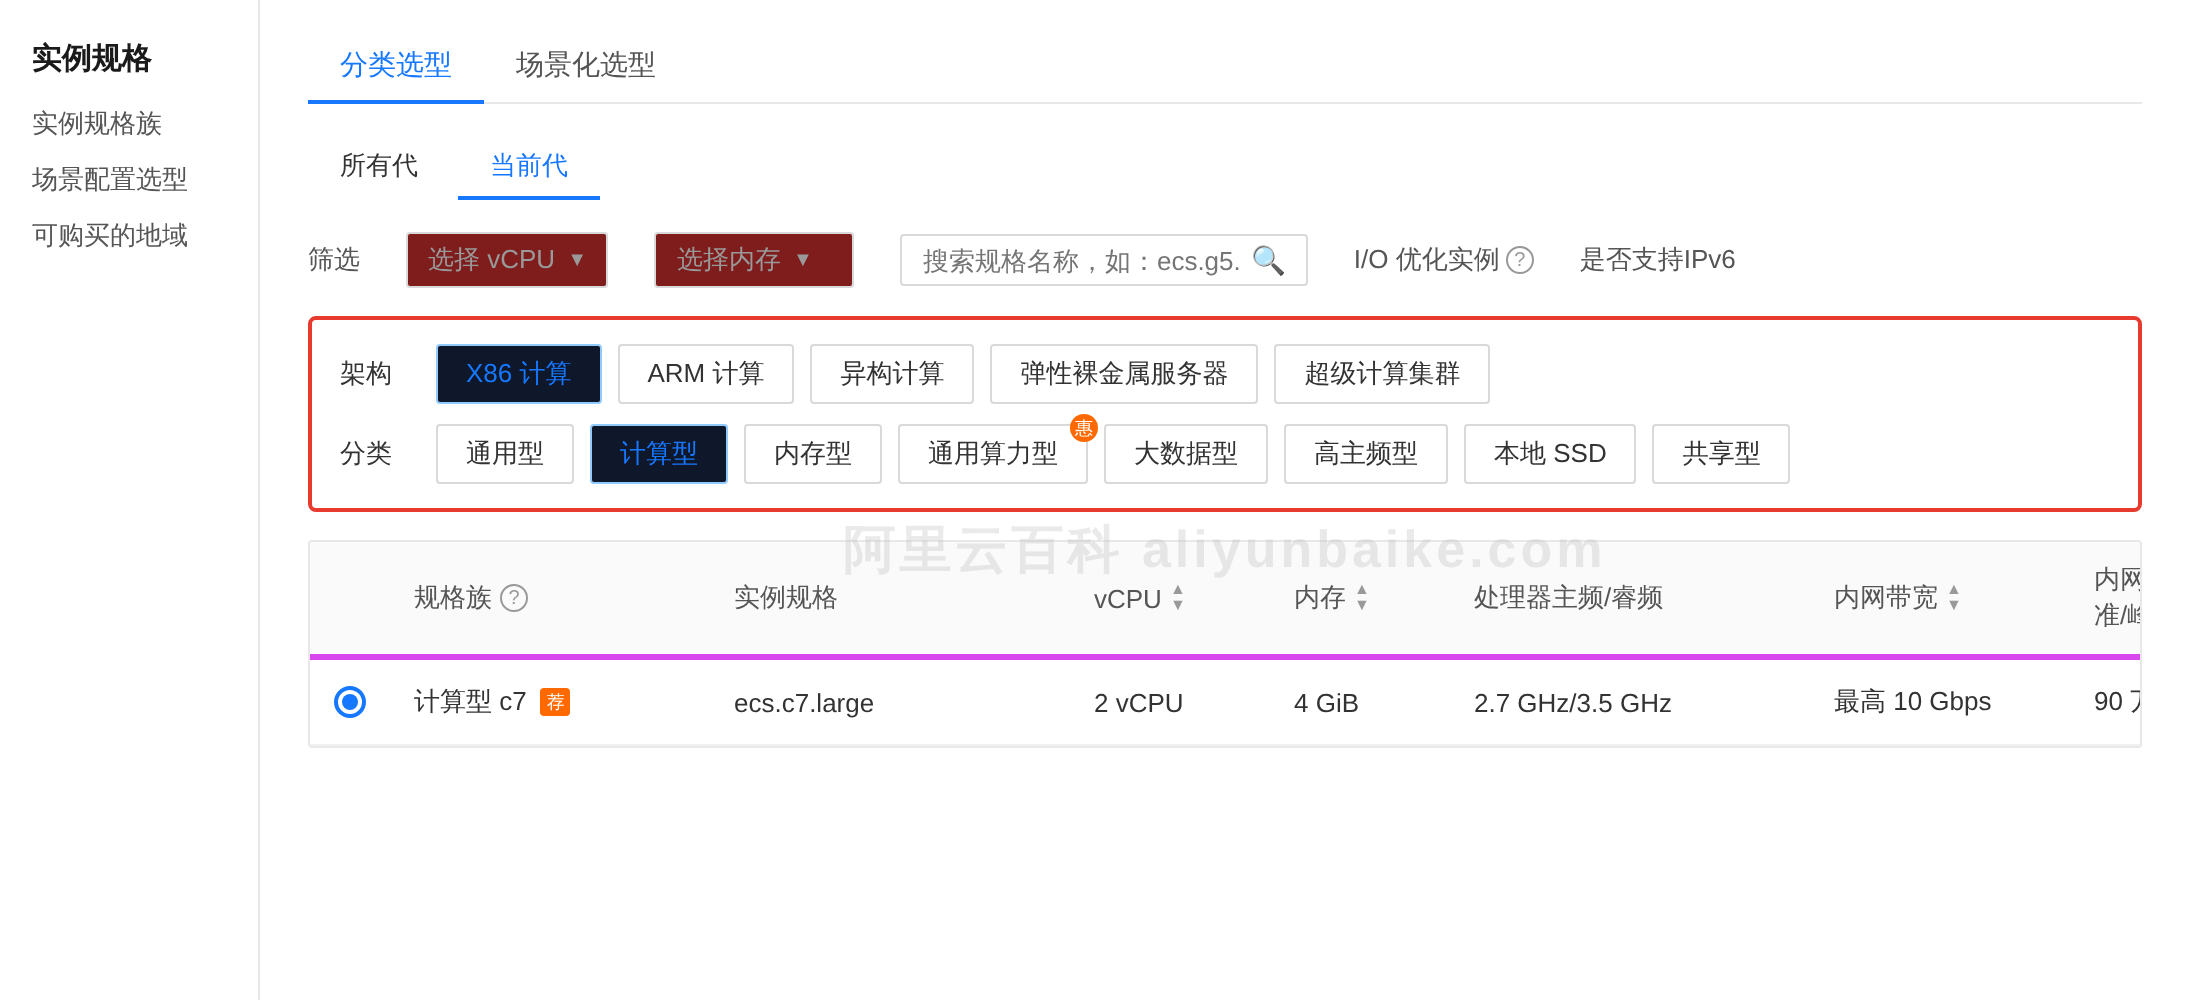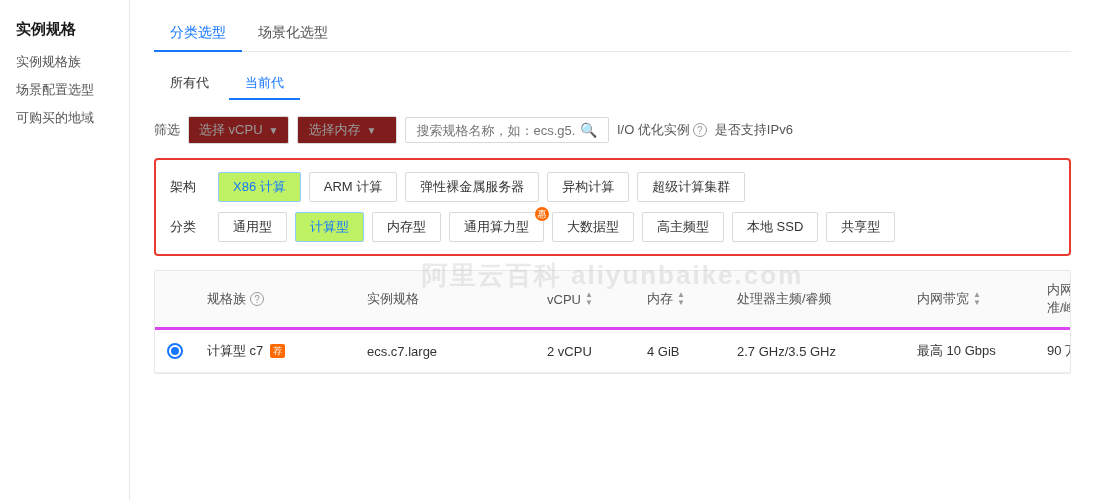--- a/index.html
+++ b/index.html
@@ -8,38 +8,38 @@
     .sidebar { width: 130px; padding: 20px 16px; border-right: 1px solid #e8e8e8; flex-shrink: 0; }
     .sidebar-title { font-size: 15px; font-weight: 600; margin-bottom: 14px; color: #1a1a1a; }
     .sidebar-item { font-size: 13px; color: #555; margin-bottom: 10px; cursor: pointer; }
     .main { flex: 1; padding: 16px 24px; overflow: hidden; }
     .tabs-top { display: flex; border-bottom: 1px solid #e8e8e8; margin-bottom: 16px; }
     .tab-top { padding: 8px 16px; font-size: 14px; cursor: pointer; color: #555; border-bottom: 2px solid transparent; margin-bottom: -1px; }
     .tab-top.active { color: #1677ff; border-bottom: 2px solid #1677ff; font-weight: 500; }
     .tabs-gen { display: flex; margin-bottom: 16px; }
     .tab-gen { padding: 6px 16px; font-size: 13px; cursor: pointer; color: #333; margin-right: 4px; }
     .tab-gen.active { color: #1677ff; font-weight: 500; border-bottom: 2px solid #1677ff; }
-    .filter-row { display: flex; align-items: center; gap: 8px; margin-bottom: 14px; flex-wrap: wrap; }
+    .filter-row { display: flex; align-items: center; gap: 23px; margin-bottom: 14px; flex-wrap: wrap; }
     .filter-label { font-size: 13px; color: #555; }
     .filter-select { display: flex; align-items: center; border: 1px solid #d9d9d9; border-radius: 2px; padding: 4px 10px; cursor: pointer; font-size: 13px; color: #999; gap: 6px; min-width: 100px; background: #7f1d1d; }
     .filter-select .arrow { font-size: 10px; color: #999; }
     .search-box { display: flex; align-items: center; border: 1px solid #d9d9d9; border-radius: 2px; padding: 4px 10px; min-width: 200px; background: #fff; }
     .search-box input { border: none; outline: none; font-size: 13px; color: #999; background: transparent; width: 160px; }
     .search-icon { color: #999; font-size: 14px; margin-left: 4px; cursor: pointer; }
     .io-label { font-size: 13px; color: #555; display: flex; align-items: center; gap: 3px; }
     .info-icon { display: inline-flex; align-items: center; justify-content: center; width: 14px; height: 14px; border-radius: 50%; border: 1px solid #999; font-size: 10px; color: #999; cursor: pointer; }
     .ipv6-label { font-size: 13px; color: #555; }
 
     .arch-section { border: 2px solid #e63b2e; border-radius: 4px; padding: 12px 14px; margin-bottom: 14px; }
     .arch-row { display: flex; align-items: center; margin-bottom: 10px; }
     .arch-row:last-child { margin-bottom: 0; }
     .row-label { font-size: 13px; color: #333; width: 36px; margin-right: 12px; flex-shrink: 0; }
     .btn-group { display: flex; gap: 8px; flex-wrap: wrap; }
     .arch-btn { padding: 5px 14px; border: 1px solid #d9d9d9; border-radius: 2px; font-size: 13px; cursor: pointer; background: #fff; color: #333; }
-    .arch-btn.active { background: #bef264; border-color: #91caff; color: #1677ff; }
+    .arch-btn.active { background: #0f172a; border-color: #91caff; color: #1677ff; }
     .badge-btn { position: relative; }
     .badge-icon { position: absolute; top: -6px; right: -6px; background: #ff6900; color: #fff; font-size: 9px; border-radius: 50%; width: 14px; height: 14px; display: flex; align-items: center; justify-content: center; }
 
     .table-container { border: 1px solid #e8e8e8; border-radius: 2px; overflow: hidden; }
     .table-header { display: grid; grid-template-columns: 40px 160px 180px 100px 90px 180px 130px 120px 90px; background: #fafafa; border-bottom: 3px solid #d946ef; }
     .th { padding: 10px 12px; font-size: 13px; color: #555; display: flex; align-items: center; gap: 4px; }
     .sort-icon { display: flex; flex-direction: column; font-size: 8px; line-height: 1; color: #999; }
     .table-row-data { display: grid; grid-template-columns: 40px 160px 180px 100px 90px 180px 130px 120px 90px; border-bottom: 1px solid #f0f0f0; }
     .td { padding: 12px 12px; font-size: 13px; color: #333; display: flex; align-items: center; gap: 4px; }
     .radio-btn { width: 16px; height: 16px; border-radius: 50%; border: 2px solid #1677ff; background: #fff; display: flex; align-items: center; justify-content: center; flex-shrink: 0; }
@@ -92,22 +92,22 @@
       <div class="ipv6-label">是否支持IPv6</div>
     </div>
 
     <div class="arch-section">
 
       <div class="arch-row">
         <div class="row-label">架构</div>
         <div class="btn-group">
           <button class="arch-btn active">X86 计算</button>
           <button class="arch-btn">ARM 计算</button>
+          <button class="arch-btn">异构计算</button>
           <button class="arch-btn">弹性裸金属服务器</button>
-          <button class="arch-btn">异构计算</button>
           <button class="arch-btn">超级计算集群</button>
         </div>
       </div>
 
       <div class="arch-row">
         <div class="row-label">分类</div>
         <div class="btn-group">
           <button class="arch-btn">通用型</button>
           <button class="arch-btn active">计算型</button>
           <button class="arch-btn">内存型</button>

